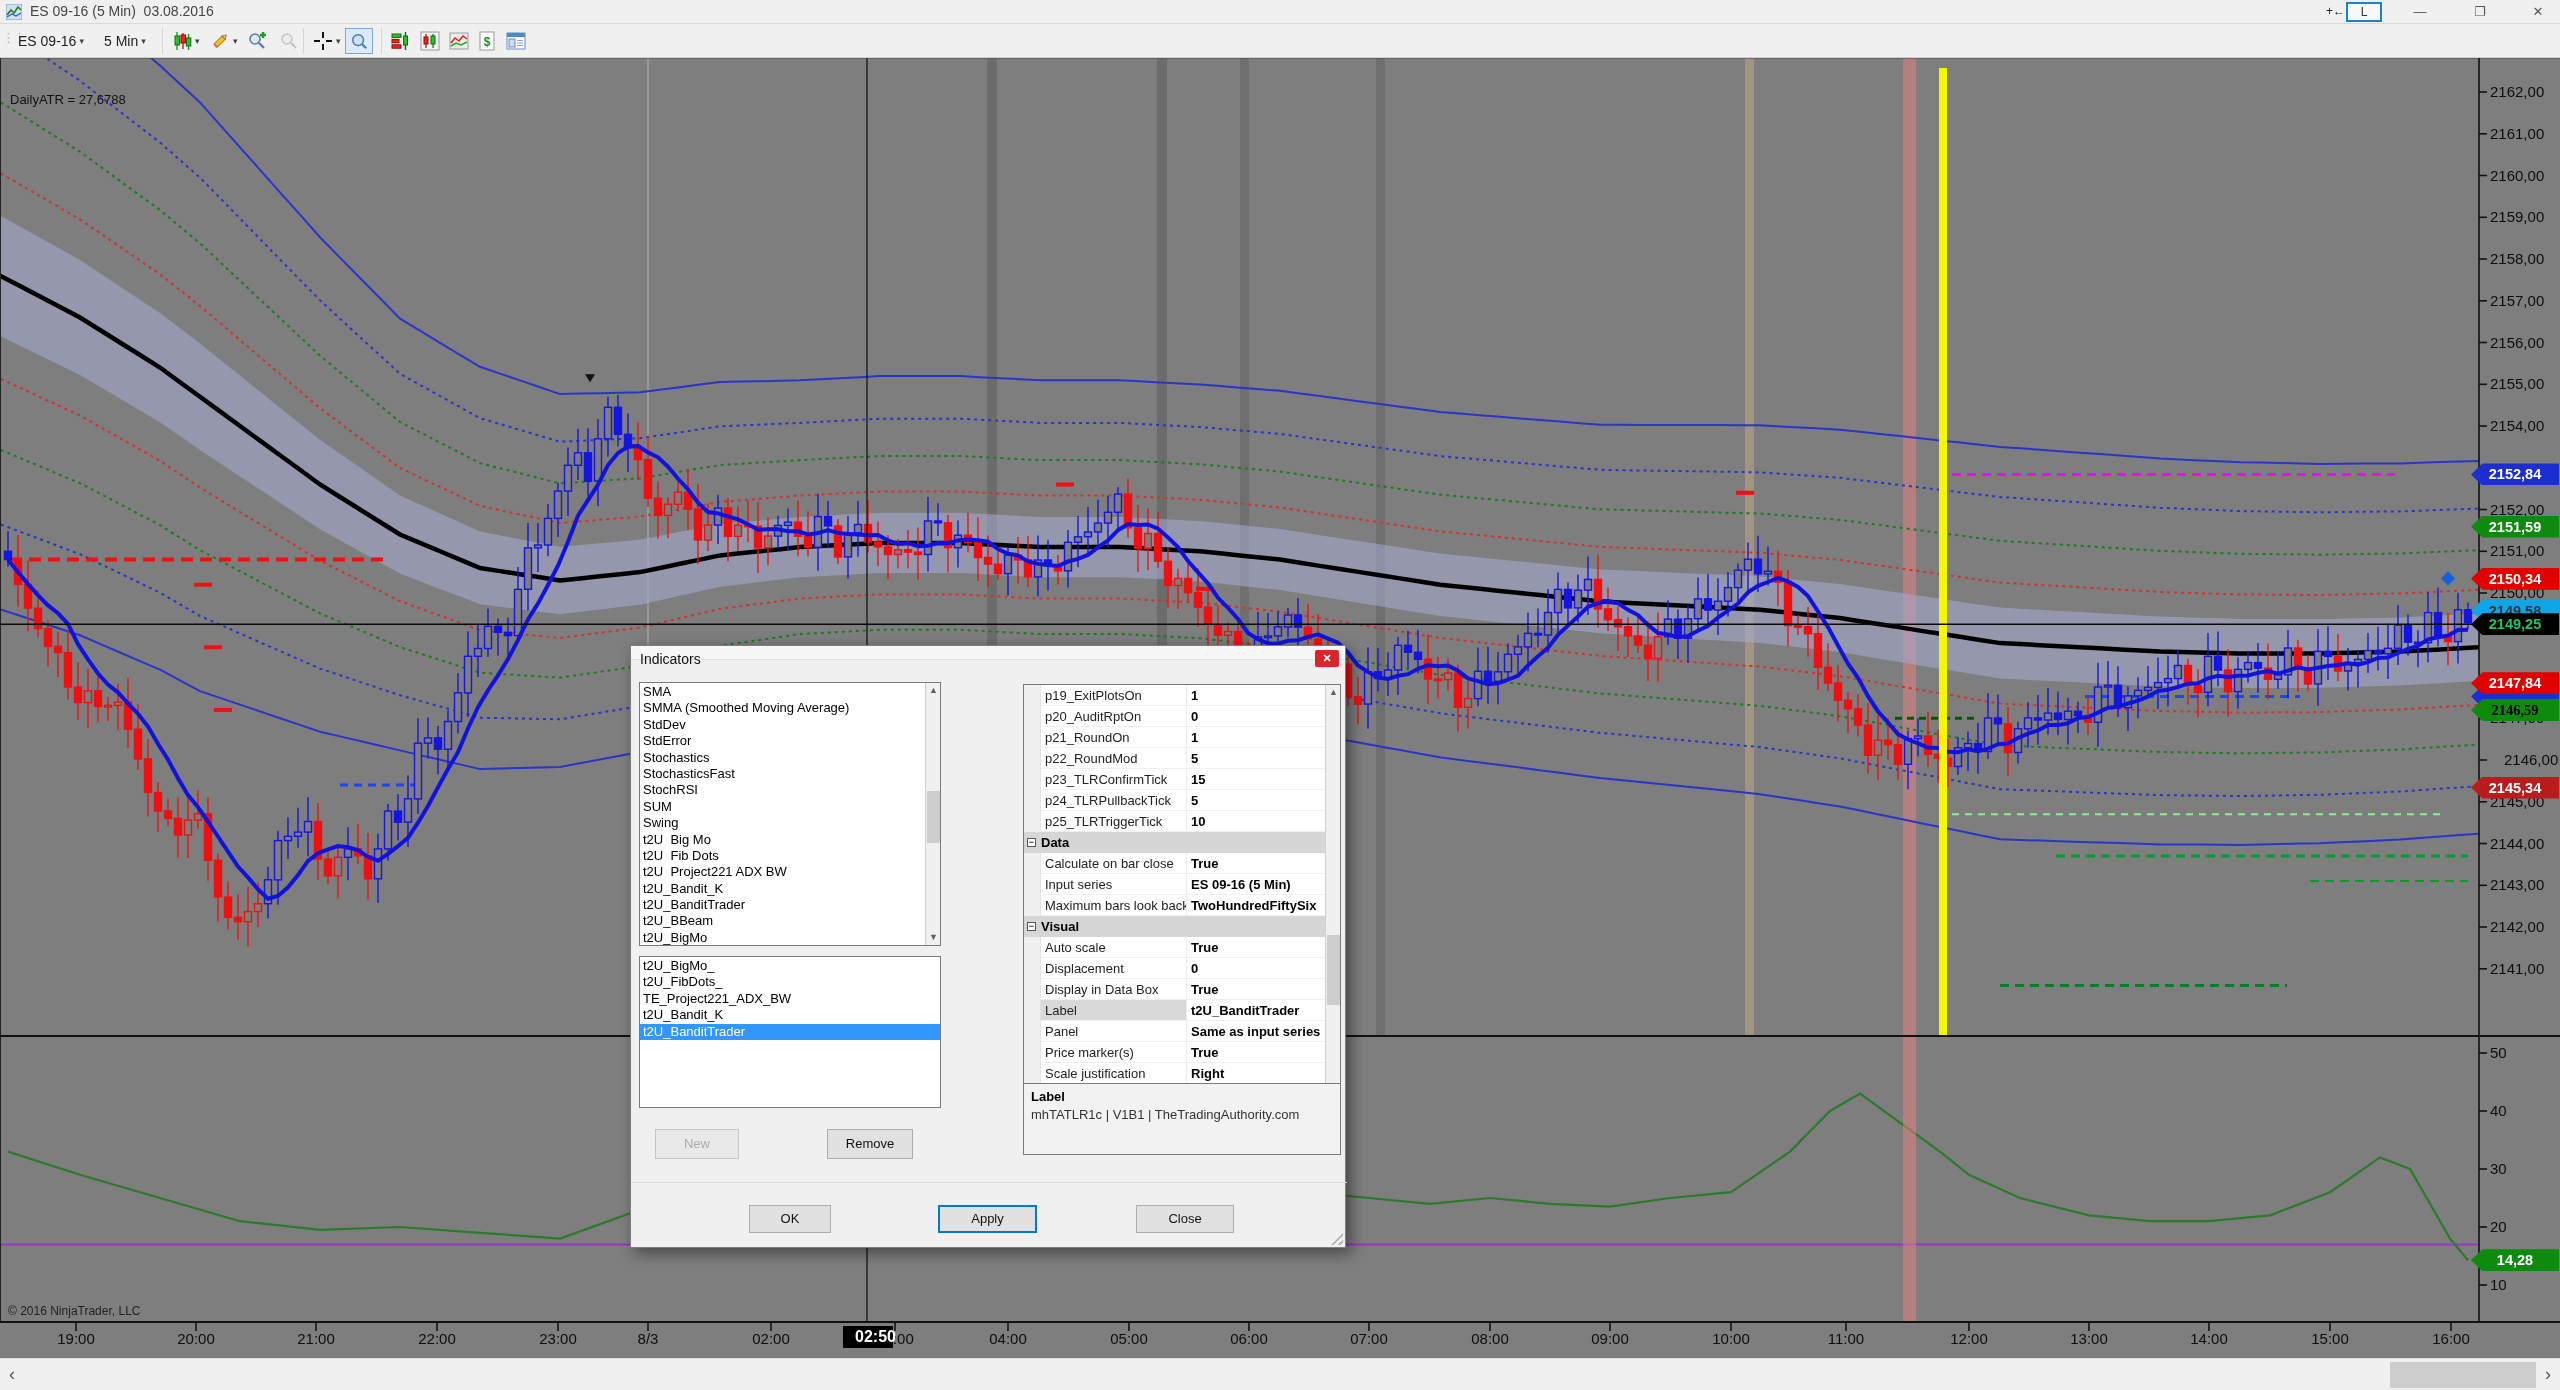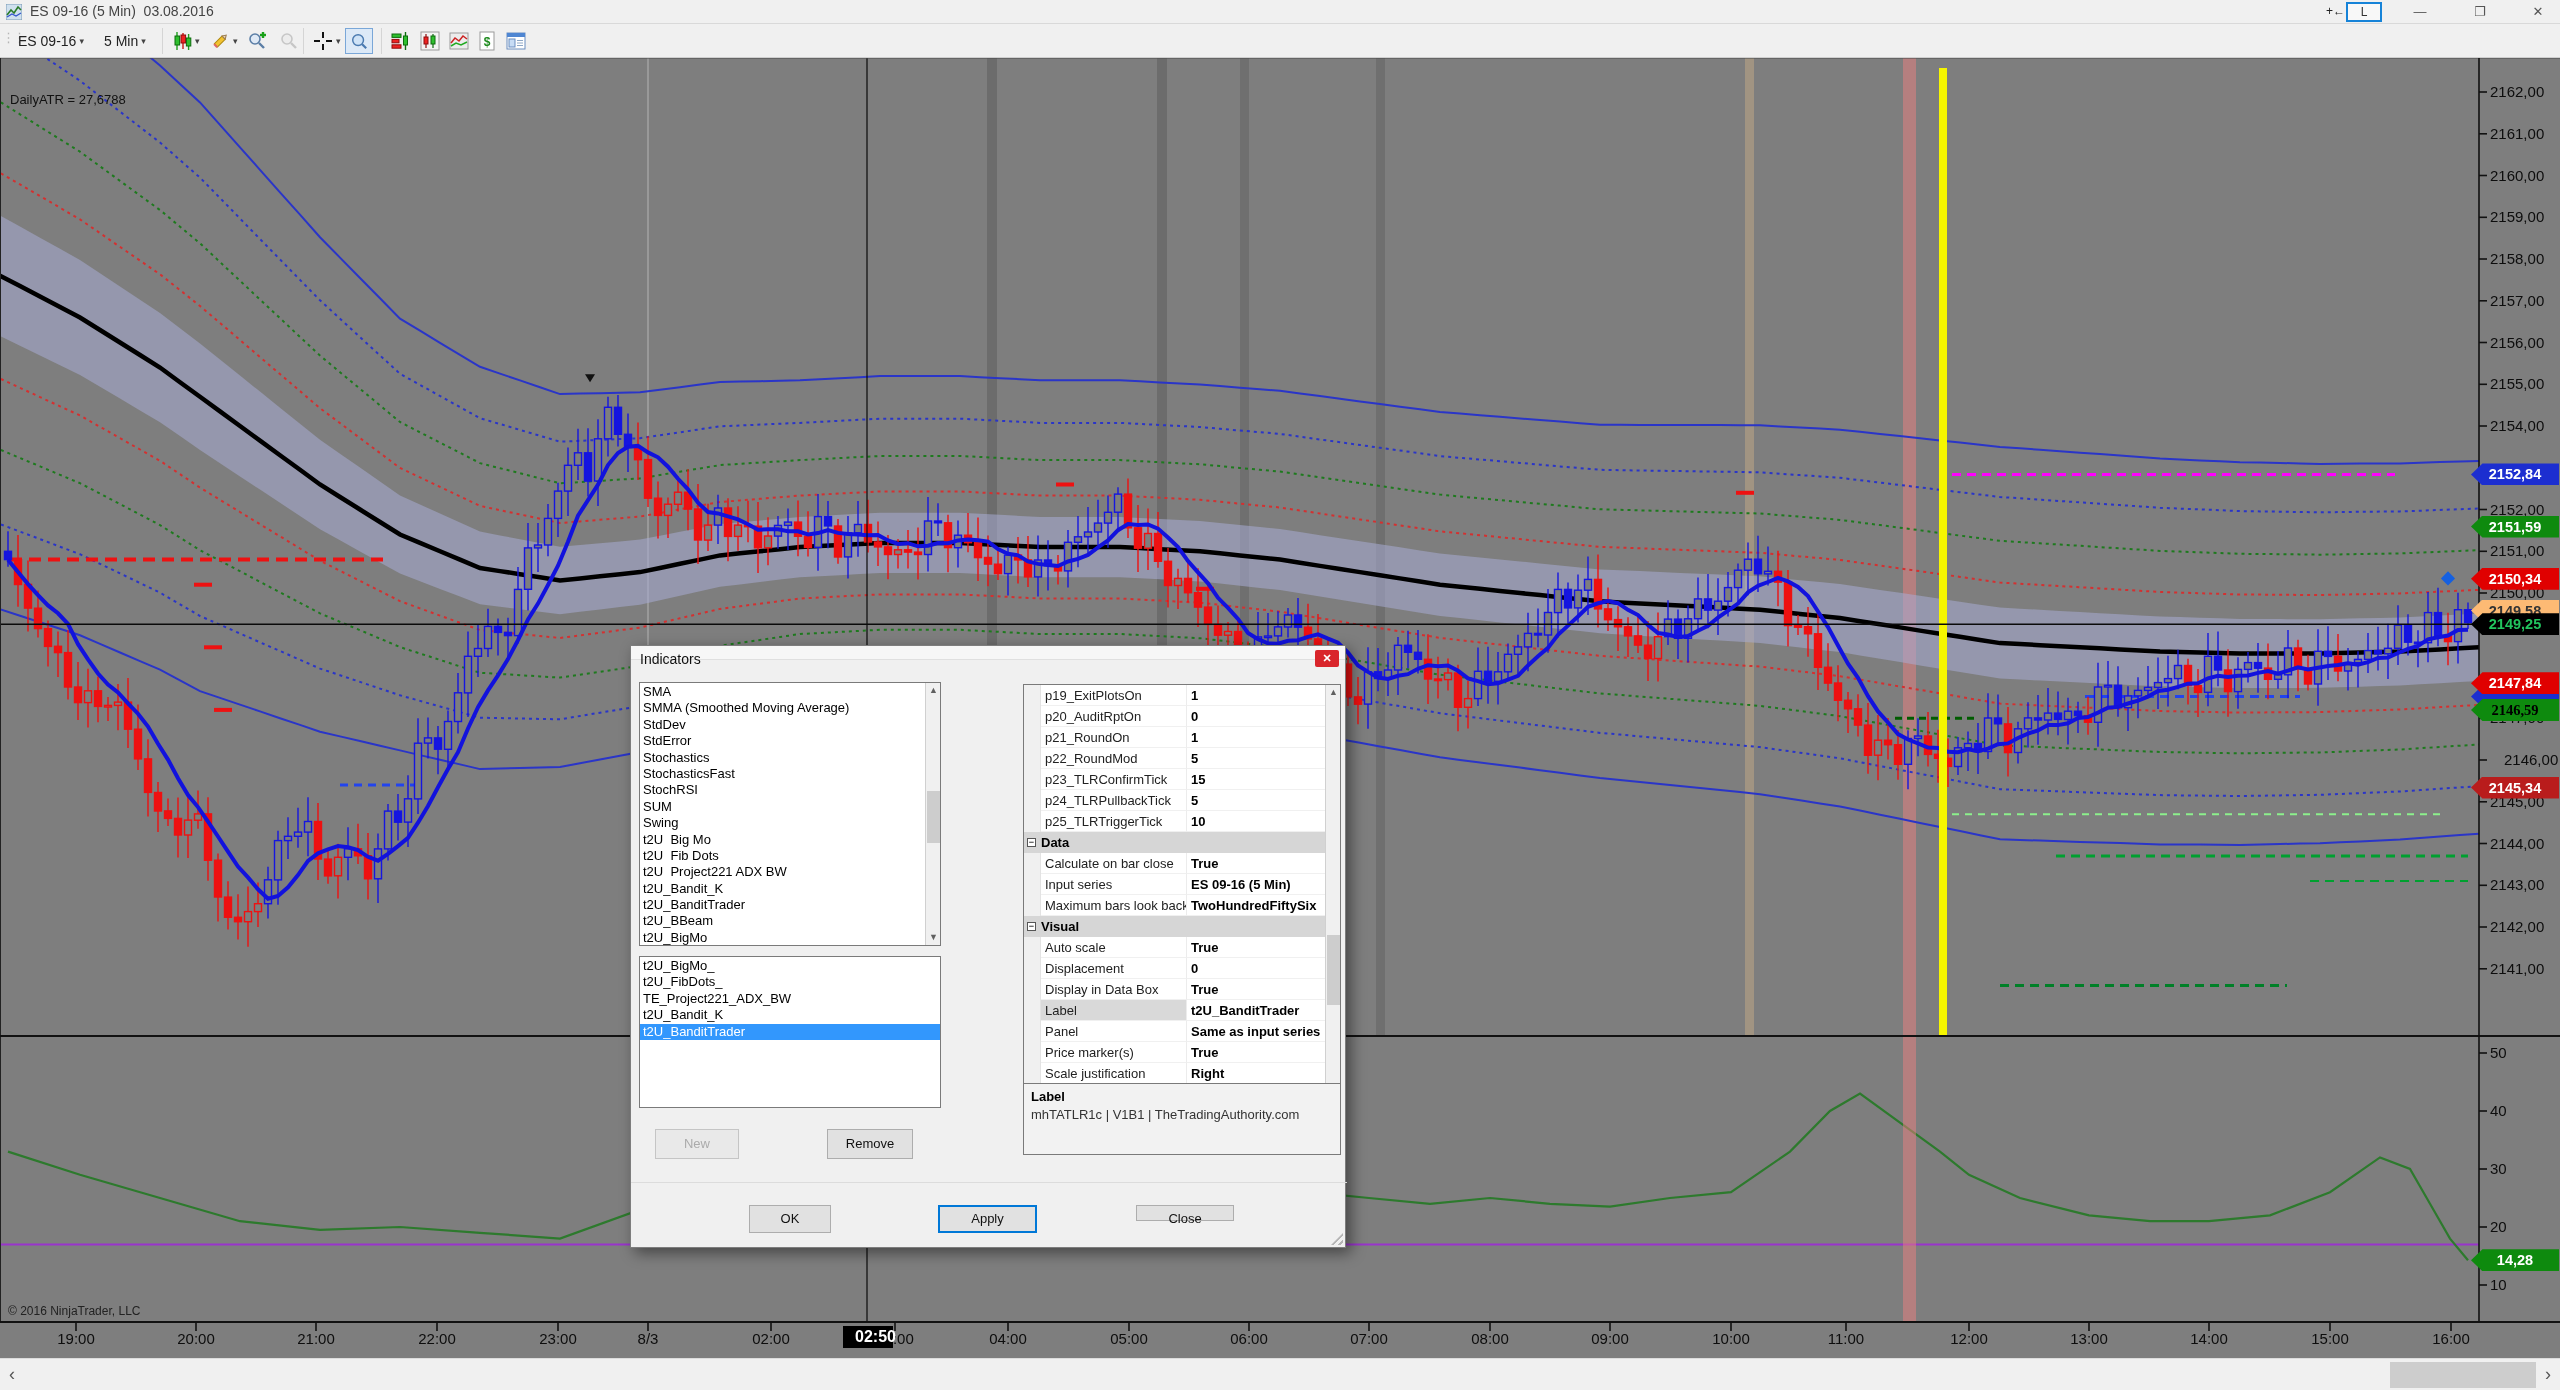--- a/index.html
+++ b/index.html
@@ -825,21 +825,21 @@
       <span class="price-tick-label" style="top: 584px;">2150,00</span>
       <span class="price-tick-label" style="top: 709.25px;">2147,00</span>
       <span class="price-tick-label" style="top: 751px; margin-left: 14px;">2146,00</span>
       <span class="price-tick-label" style="top: 792.75px;">2145,00</span>
       <span class="price-tick-label" style="top: 834.5px;">2144,00</span>
       <span class="price-tick-label" style="top: 876.25px;">2143,00</span>
       <span class="price-tick-label" style="top: 918px;">2142,00</span>
       <span class="price-tick-label" style="top: 959.75px;">2141,00</span>
     </div>
   <div id="price-badges">
-      <div class="price-badge" style="top: 599.535px; background: #fdba74; color: rgb(51, 51, 51);">2149,58</div>
+      <div class="price-badge" style="top: 599.535px; background: #0ea5e9; color: rgb(51, 51, 51);">2149,58</div>
       <div class="price-badge" style="top: 463.43px; background: rgb(28, 46, 208); color: rgb(255, 255, 255);">2152,84</div>
       <div class="price-badge" style="top: 515.617px; background: rgb(14, 138, 14); color: rgb(255, 255, 255);">2151,59</div>
       <div class="price-badge" style="top: 567.805px; background: rgb(224, 0, 0); color: rgb(255, 255, 255);">2150,34</div>
       <div class="price-badge" style="top: 685.54px; background: rgb(28, 46, 208); color: rgb(255, 255, 255);"></div>
       <div class="price-badge" style="top: 672.18px; background: rgb(224, 0, 0); color: rgb(255, 255, 255);">2147,84</div>
       <div class="price-badge" style="top: 699px; background: rgb(14, 138, 14); color: #000000; font-family: Liberation Serif, serif;">2146,59</div>
       <div class="price-badge" style="top: 776.555px; background: #b91c1c; color: rgb(255, 255, 255);">2145,34</div>
       <div class="price-badge" style="top: 613.312px; background: rgb(0, 0, 0); color: #22c55e;">2149,25</div>
     </div>
   <div id="p2-ticks">
@@ -1034,16 +1034,16 @@
     </div>
 
     <div class="descbox">
       <div class="desc-head">Label</div>
       <div class="desc-text">mhTATLR1c | V1B1 | TheTradingAuthority.com</div>
     </div>
 
     <div class="dlg-footer-line"></div>
     <div class="wbtn" style="left:118px;top:559px;width:82px;height:28px;line-height:26px;">OK</div>
     <div class="wbtn focused" style="left:307px;top:559px;width:99px;height:28px;line-height:24px;">Apply</div>
-    <div class="wbtn" style="left:505px;top:559px;width:98px;height:16px;line-height:26px;">Close</div>
+    <div class="wbtn" style="left:505px;top:559px;width:98px;height:28px;line-height:26px;">Close</div>
     <div class="resize-grip"></div>
   </div>
 </div>
 
 </body></html>

